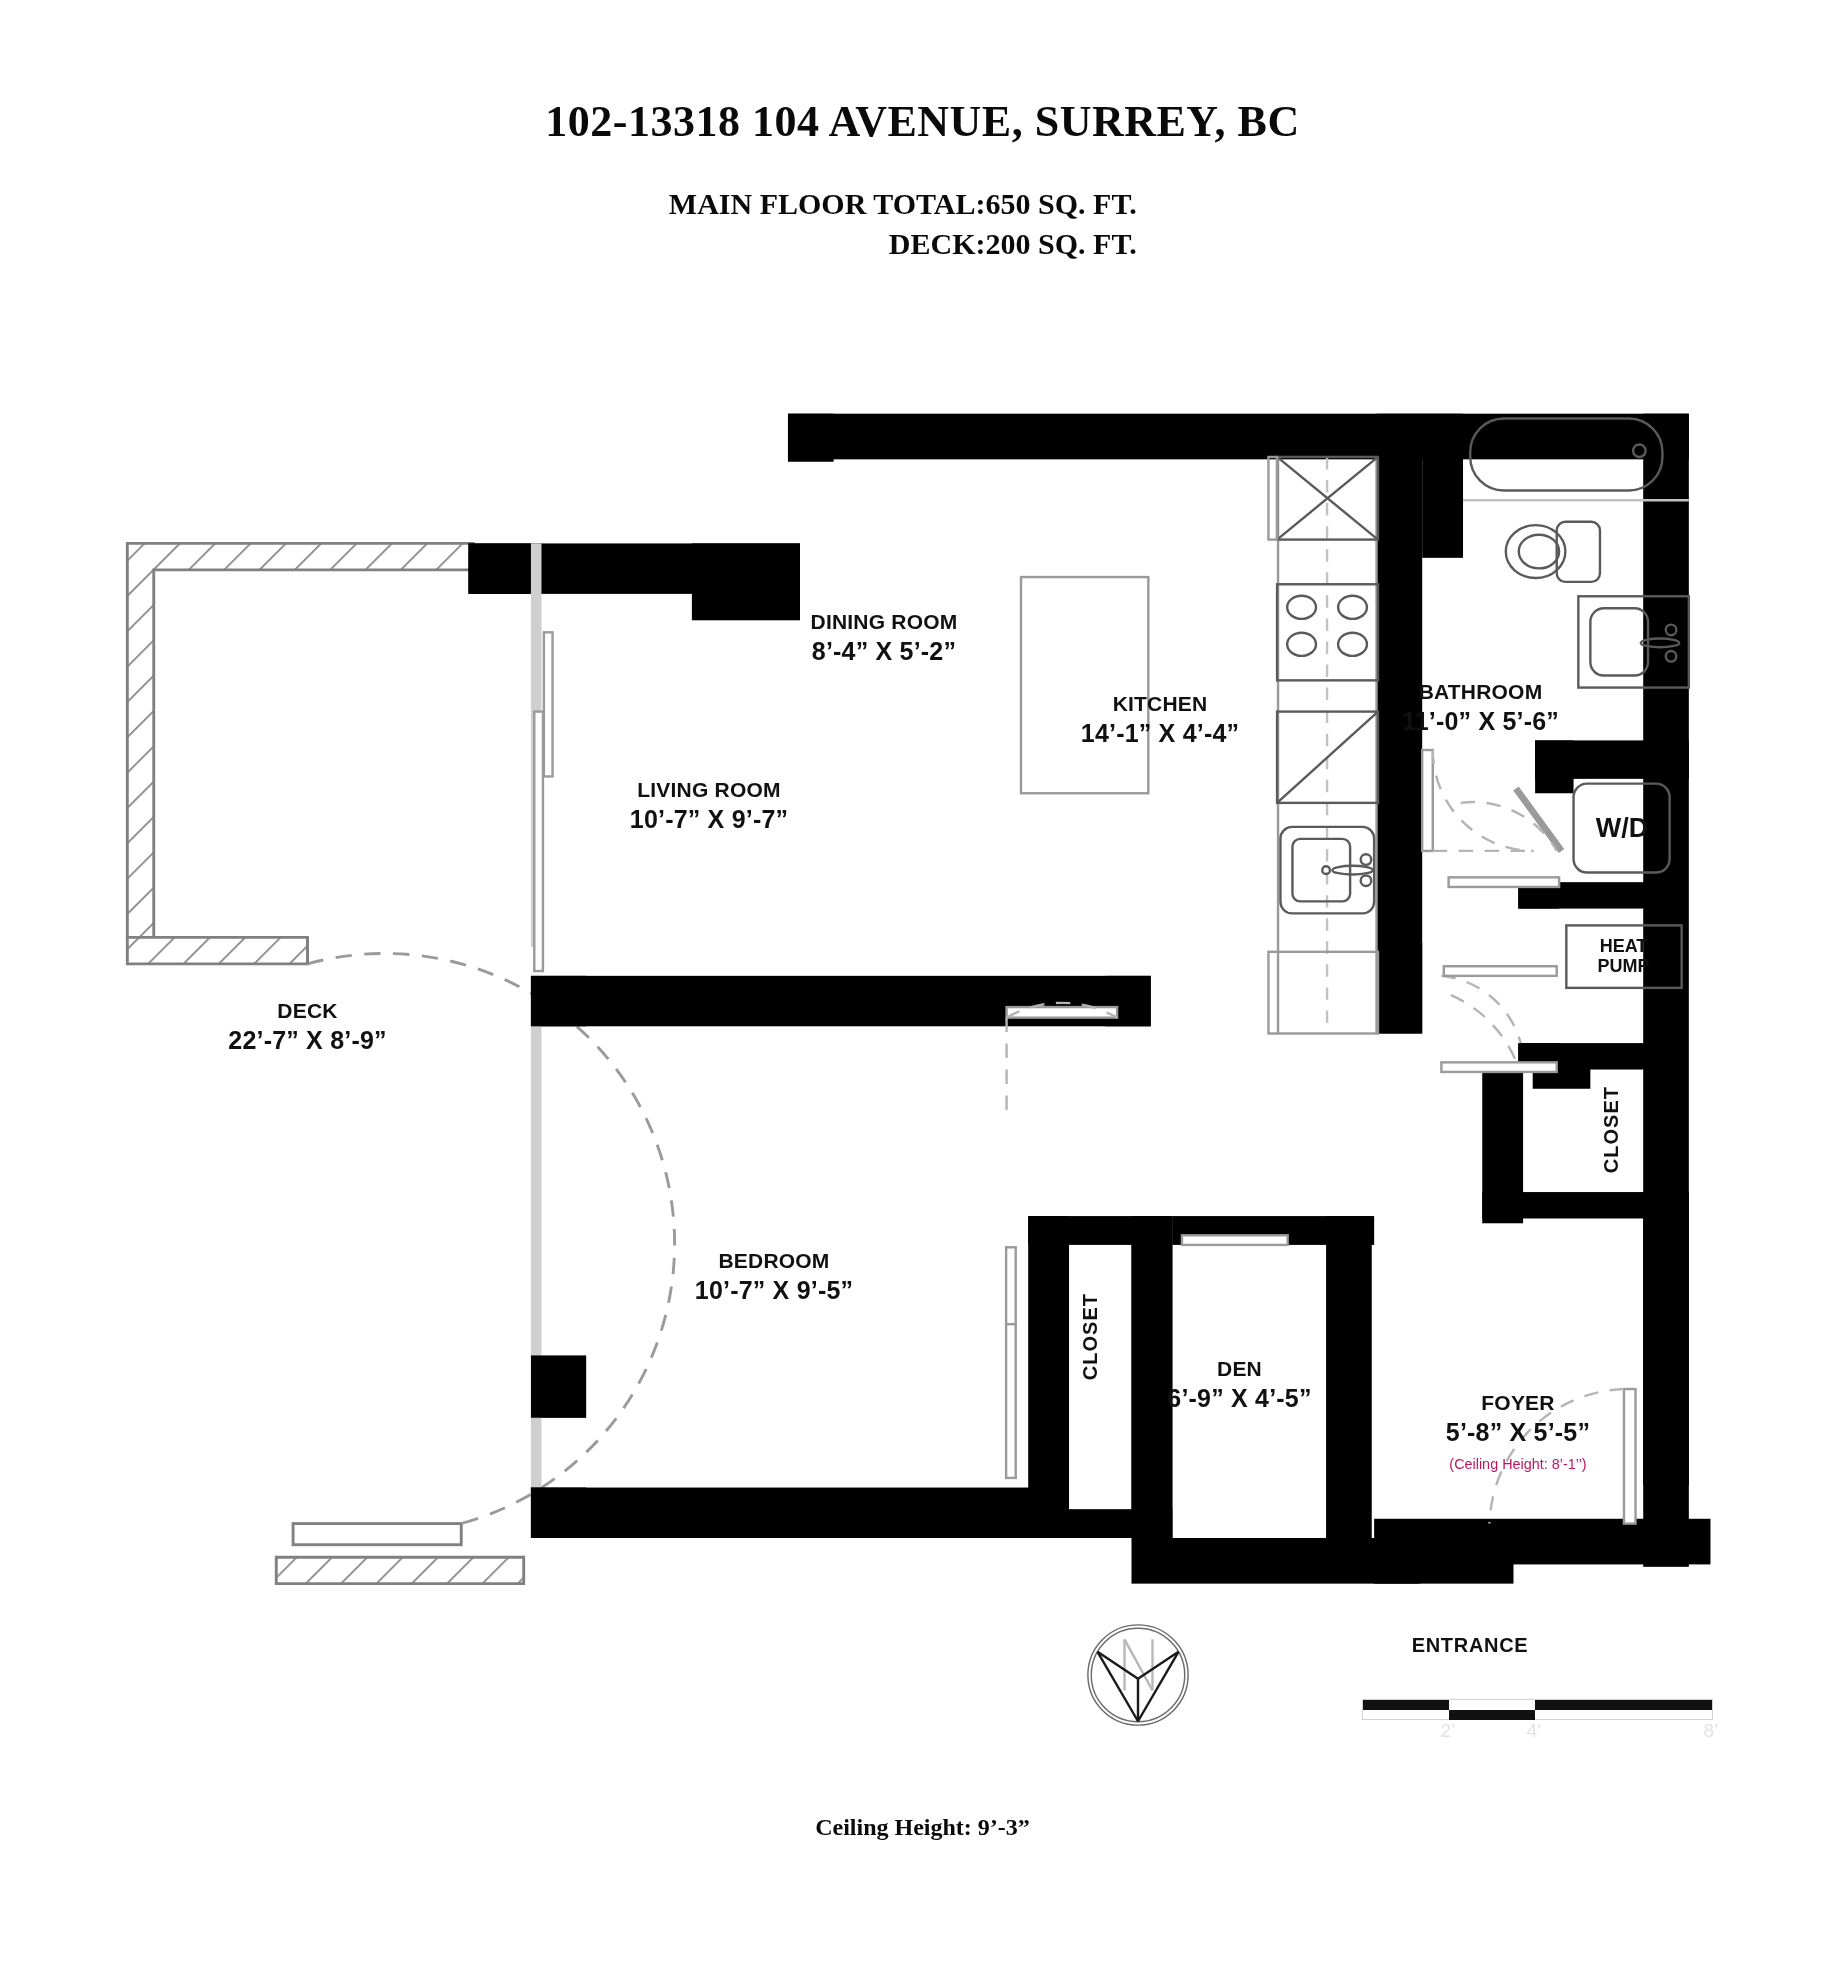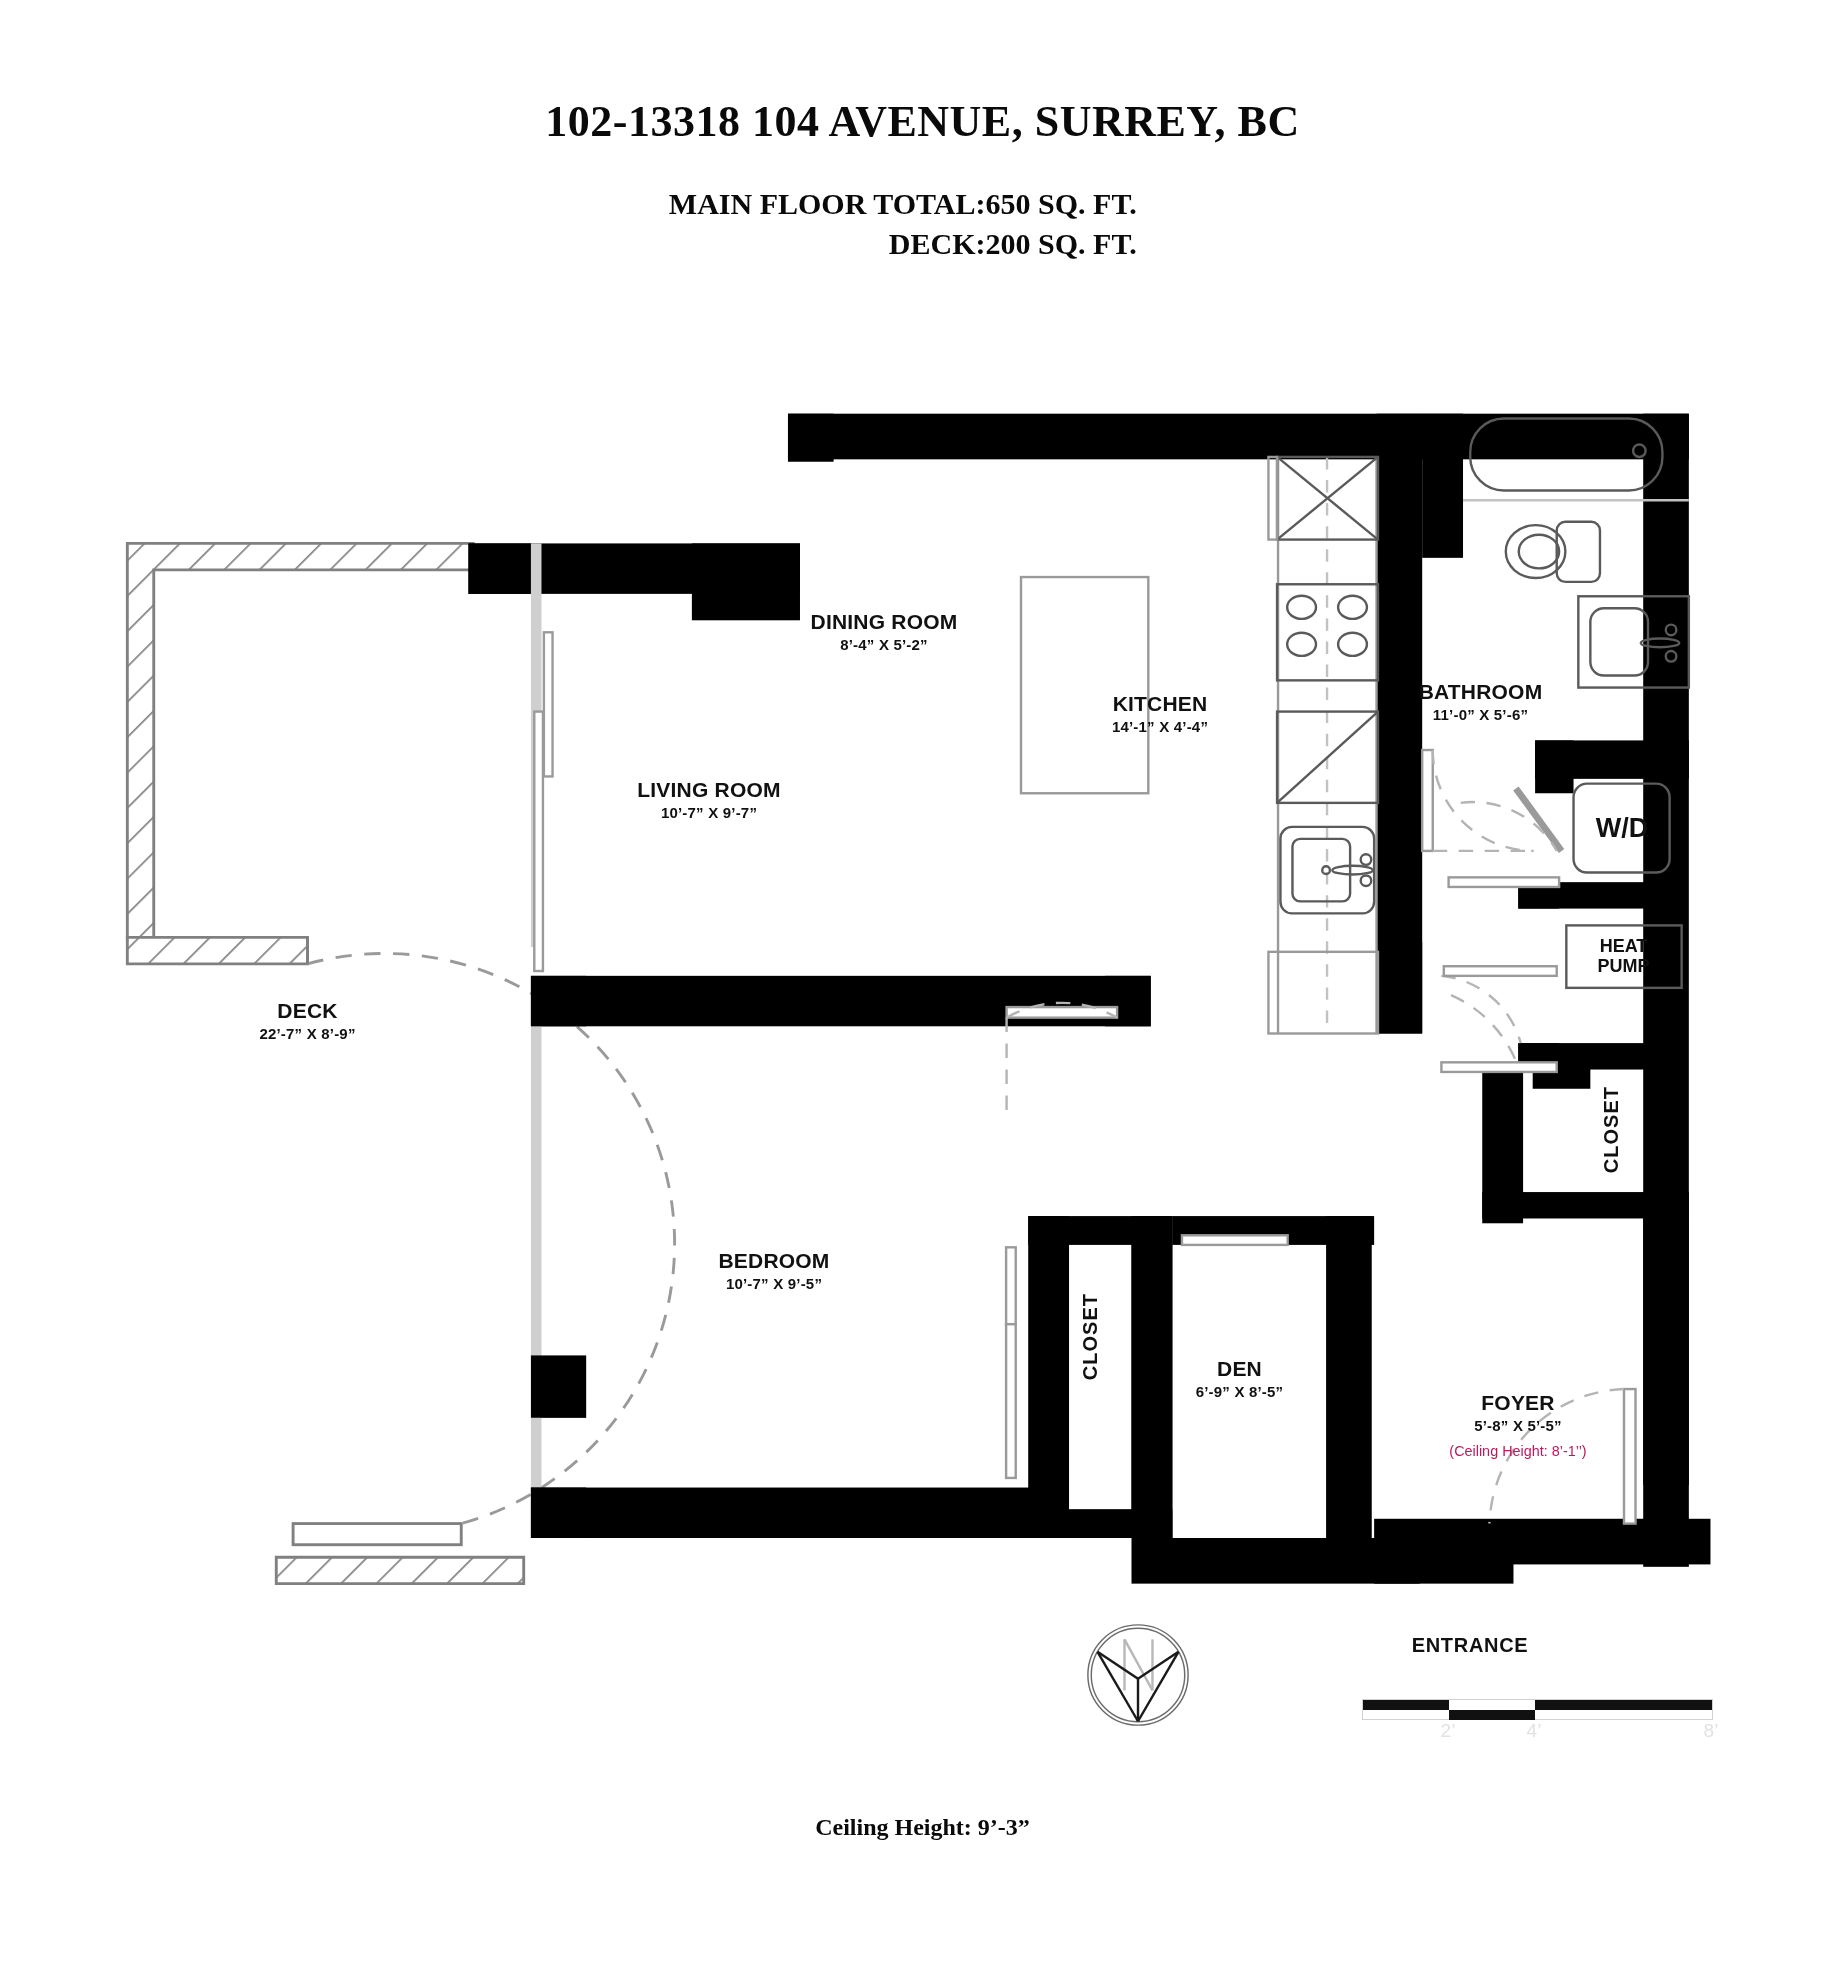--- a/index.html
+++ b/index.html
@@ -52,21 +52,21 @@
     position: absolute;
     text-align: center;
     font-family: "Liberation Sans", sans-serif;
     font-weight: bold;
     color: #111111;
     line-height: 1.30;
     white-space: nowrap;
     letter-spacing: 0.2px;
   }
   .rlabel .rname { display: block; font-size: 21px; }
-  .rlabel .rdim  { display: block; font-size: 15px; }
+  .rlabel .rdim  { display: block; font-size: 25px; }
   .rlabel .rnote {
     display: block; font-size: 14.4px; font-weight: normal;
     color: #be185d; margin-top: 6px; letter-spacing: 0;
   }
   .vlabel {
     position: absolute;
     font-family: "Liberation Sans", sans-serif;
     font-weight: bold;
     font-size: 20px;
     color: #111111;
@@ -367,21 +367,21 @@
     <span class="rdim">22’-7” X 8’-9”</span>
   </div>
 
   <div class="rlabel" style="left:649px; top:843px; width:250px;">
     <span class="rname">BEDROOM</span>
     <span class="rdim">10’-7” X 9’-5”</span>
   </div>
 
   <div class="rlabel" style="left:1129px; top:951px; width:221px;">
     <span class="rname">DEN</span>
-    <span class="rdim">6’-9” X 8’-5”</span>
+    <span class="rdim">6’-9” X 4’-5”</span>
   </div>
 
   <div class="rlabel" style="left:1393px; top:985px; width:250px;">
     <span class="rname">FOYER</span>
     <span class="rdim">5’-8” X 5’-5”</span>
     <span class="rnote">(Ceiling Height: 8’-1’’)</span>
   </div>
 
   <div class="vlabel" style="left:1079px; top:889px;">CLOSET</div>
   <div class="vlabel" style="left:1600px; top:682px;">CLOSET</div>

